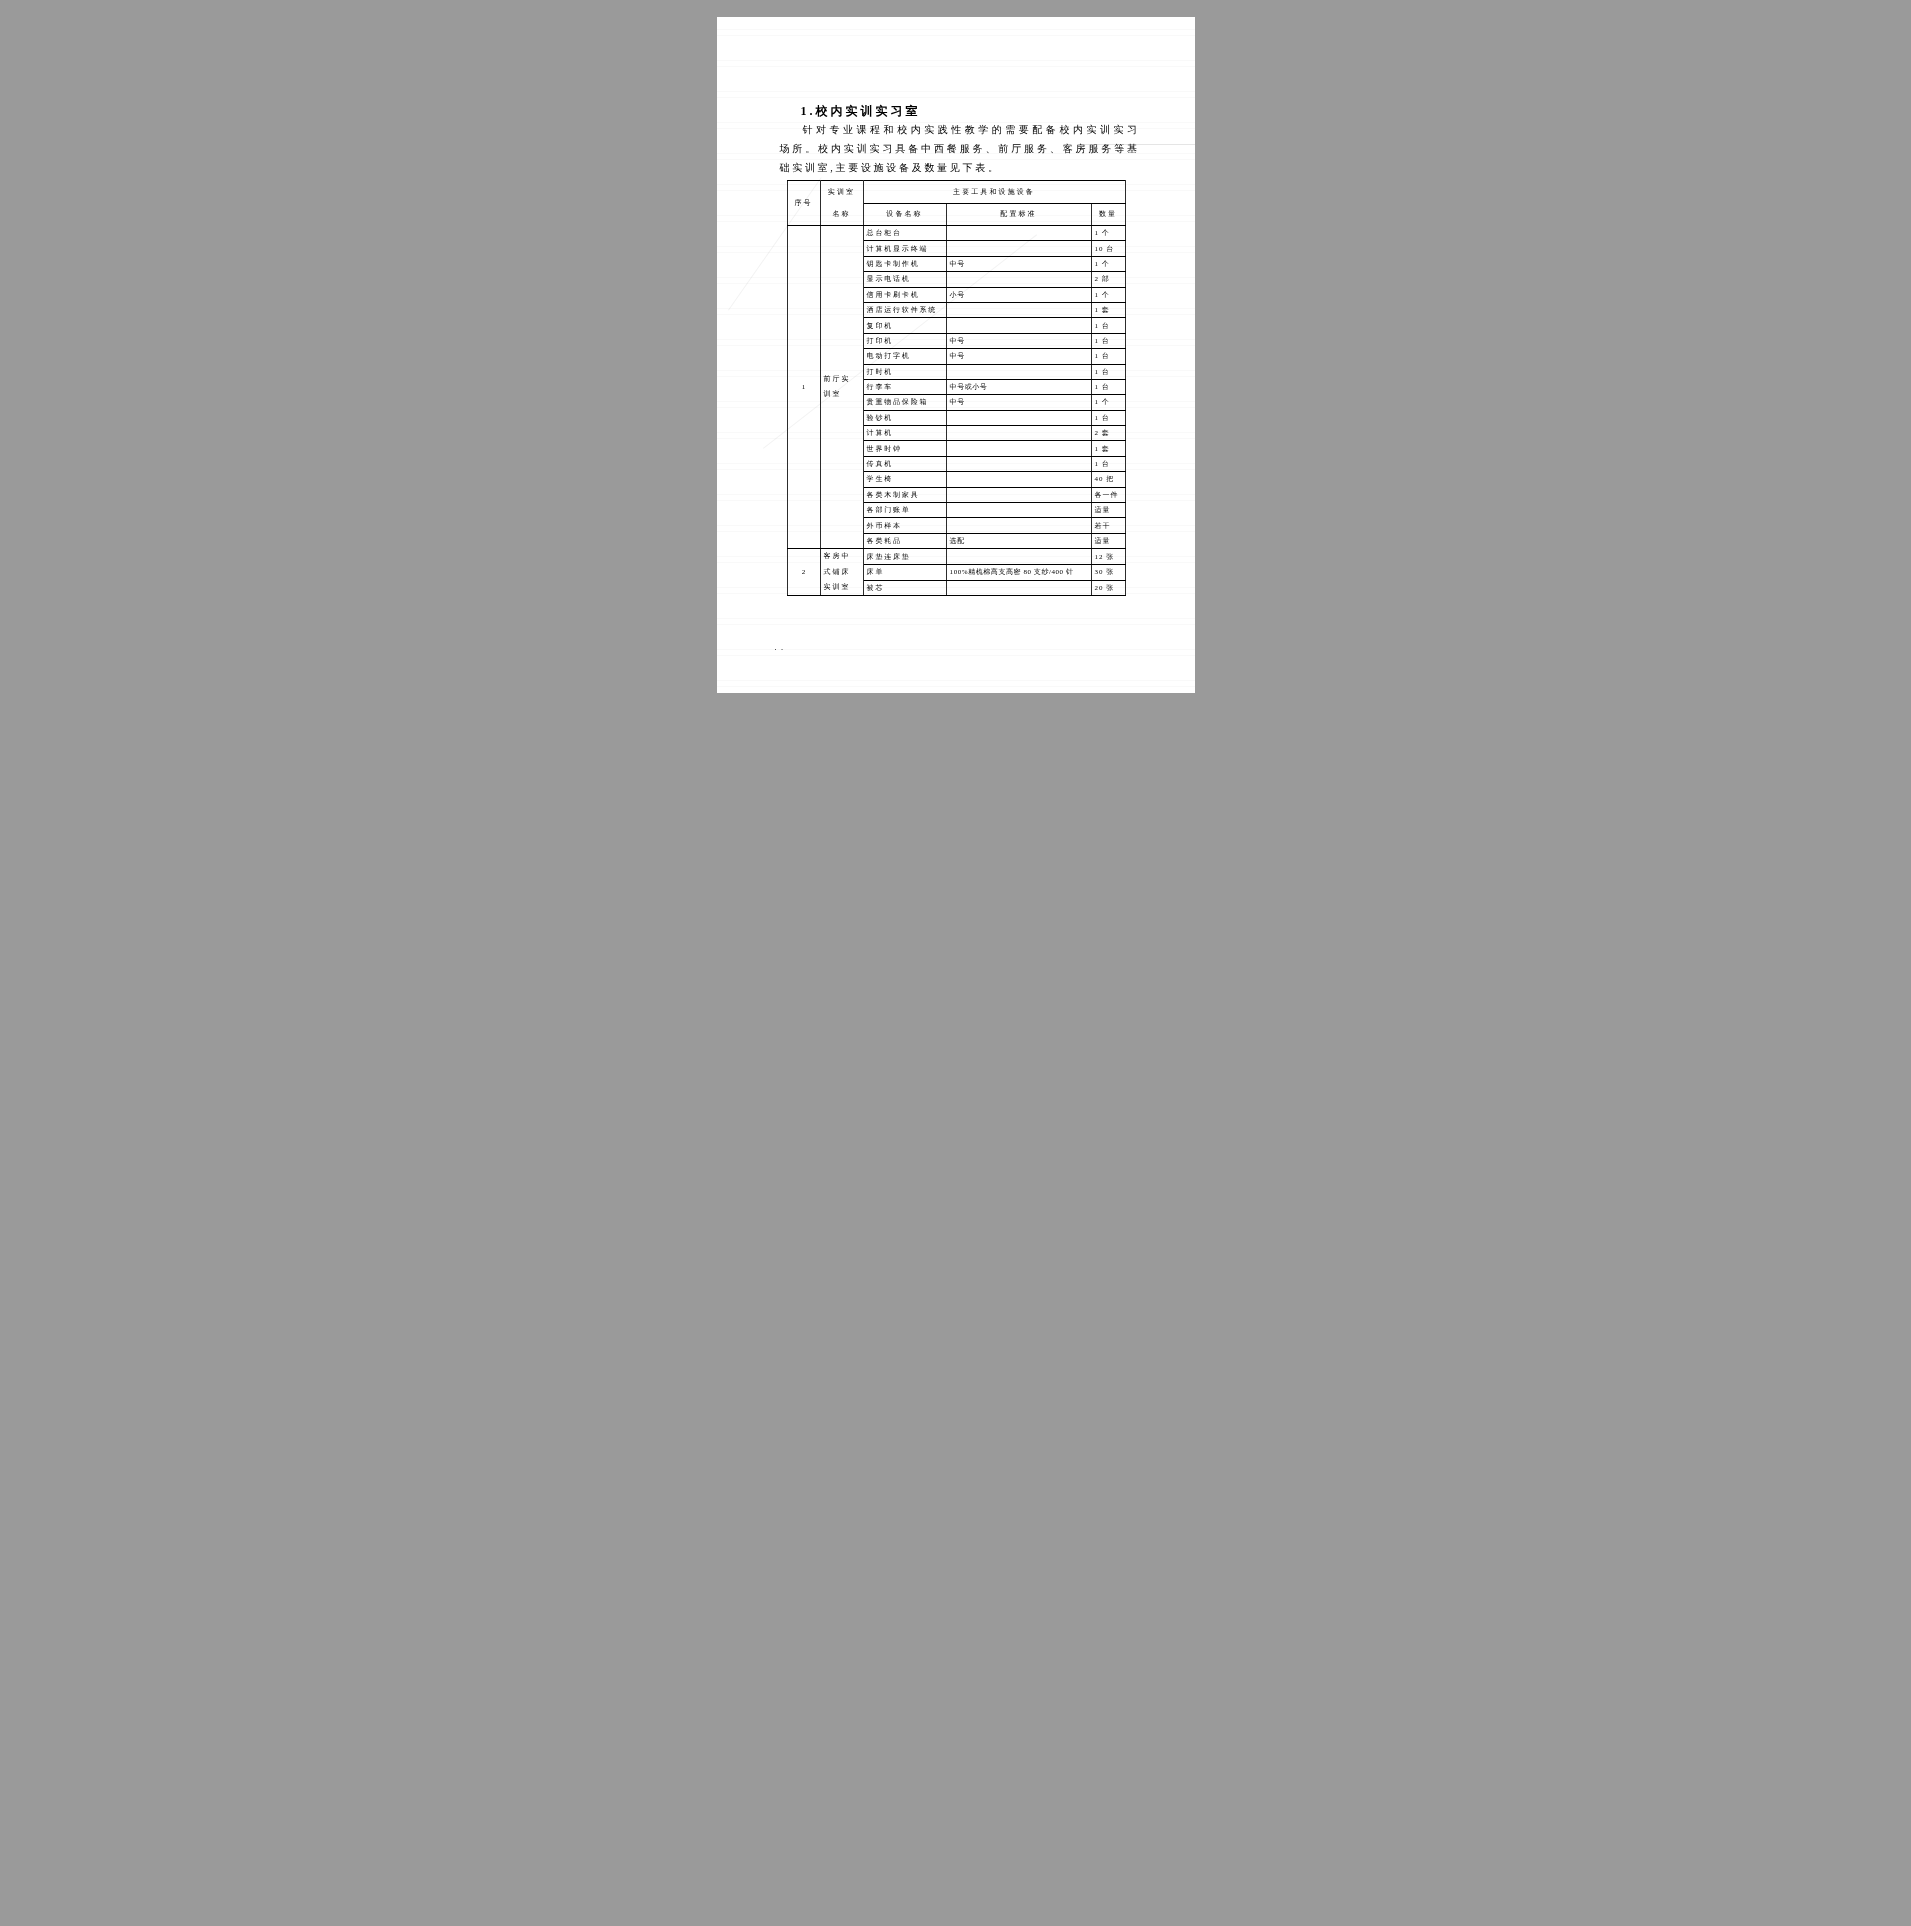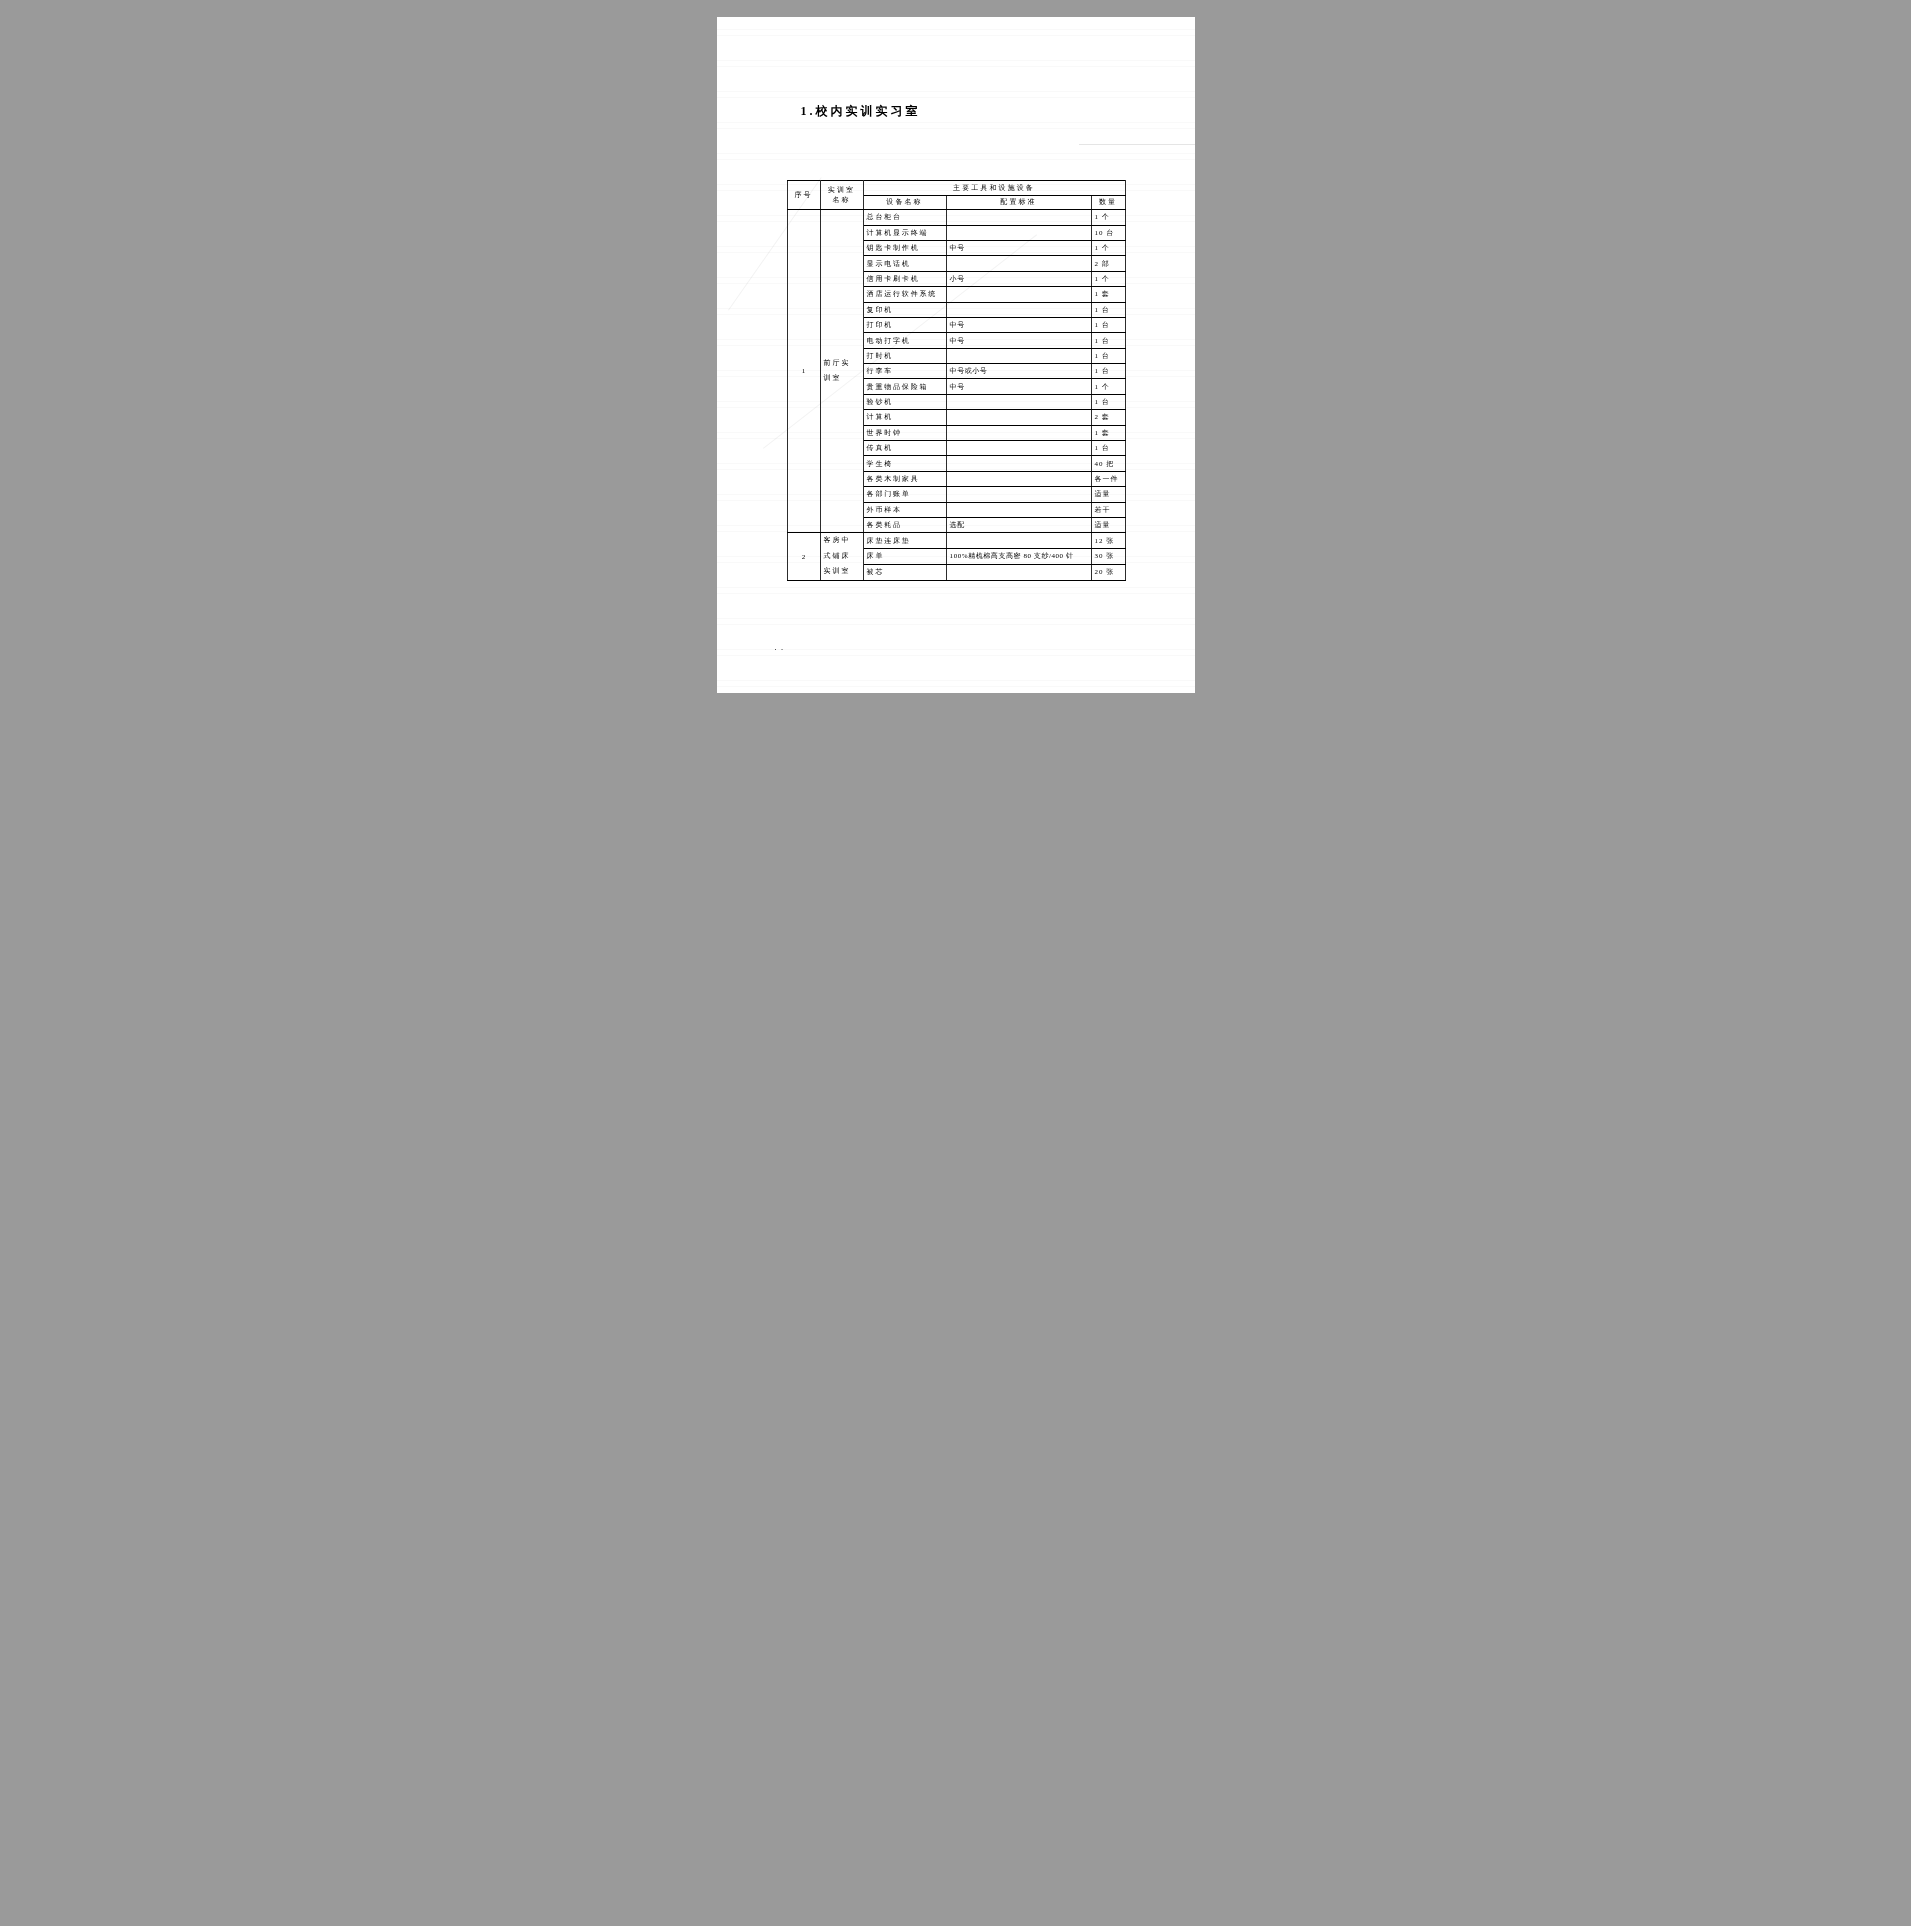--- a/index.html
+++ b/index.html
@@ -57,21 +57,21 @@
     border-top: 1.2px solid #000;
     border-bottom: 1.2px solid #000;
     vertical-align: middle;
     padding: 0 3.1px;
     font-size: 7px;
     overflow: hidden;
   }
   thead tr { height: 14.6px; }
   tbody tr { height: 15.4px; }
   td.h { text-align: center; letter-spacing: 0.3em; padding: 0 0.8px; }
-  td.h-room { white-space: pre-line; line-height: 10px; }
+  td.h-room { white-space: pre-line; line-height: 22px; }
   td.c-idx { text-align: center; letter-spacing: 0; font-size: 7.3px; }
   td.c-room {
     letter-spacing: 0.28em;
     line-height: 15.4px;
     word-break: break-all;
     padding: 0 3.1px;
   }
   td.c-equip { text-align: left; letter-spacing: 0.26em; white-space: nowrap; }
   td.c-std { text-align: left; letter-spacing: 0.08em; white-space: nowrap; padding: 0 3.9px; font-family: Liberation Serif, serif; }
   td.c-qty { text-align: left; letter-spacing: 0.14em; white-space: nowrap; padding: 0 0.8px; }
@@ -88,20 +88,25 @@
 </head>
 <body>
 
 <div class="page">
   <div class="artifact a1"></div>
   <div class="artifact a2"></div>
   <div class="artifact a3"></div>
 
   <h1 class="title">1.校内实训实习室</h1>
 
+  <div class="para">
+    <div class="pline pj indent">针对专业课程和校内实践性教学的需要配备校内实训实习</div>
+    <div class="pline pj">场所。校内实训实习具备中西餐服务、前厅服务、客房服务等基</div>
+    <div class="pline plast">础实训室,主要设施设备及数量见下表。</div>
+  </div>
 
   <table class="eq">
     <colgroup>
       <col style="width:33px">
         <col style="width:43px">
         <col style="width:83px">
         <col style="width:145px">
         <col style="width:34px">
     </colgroup>
     <thead>

